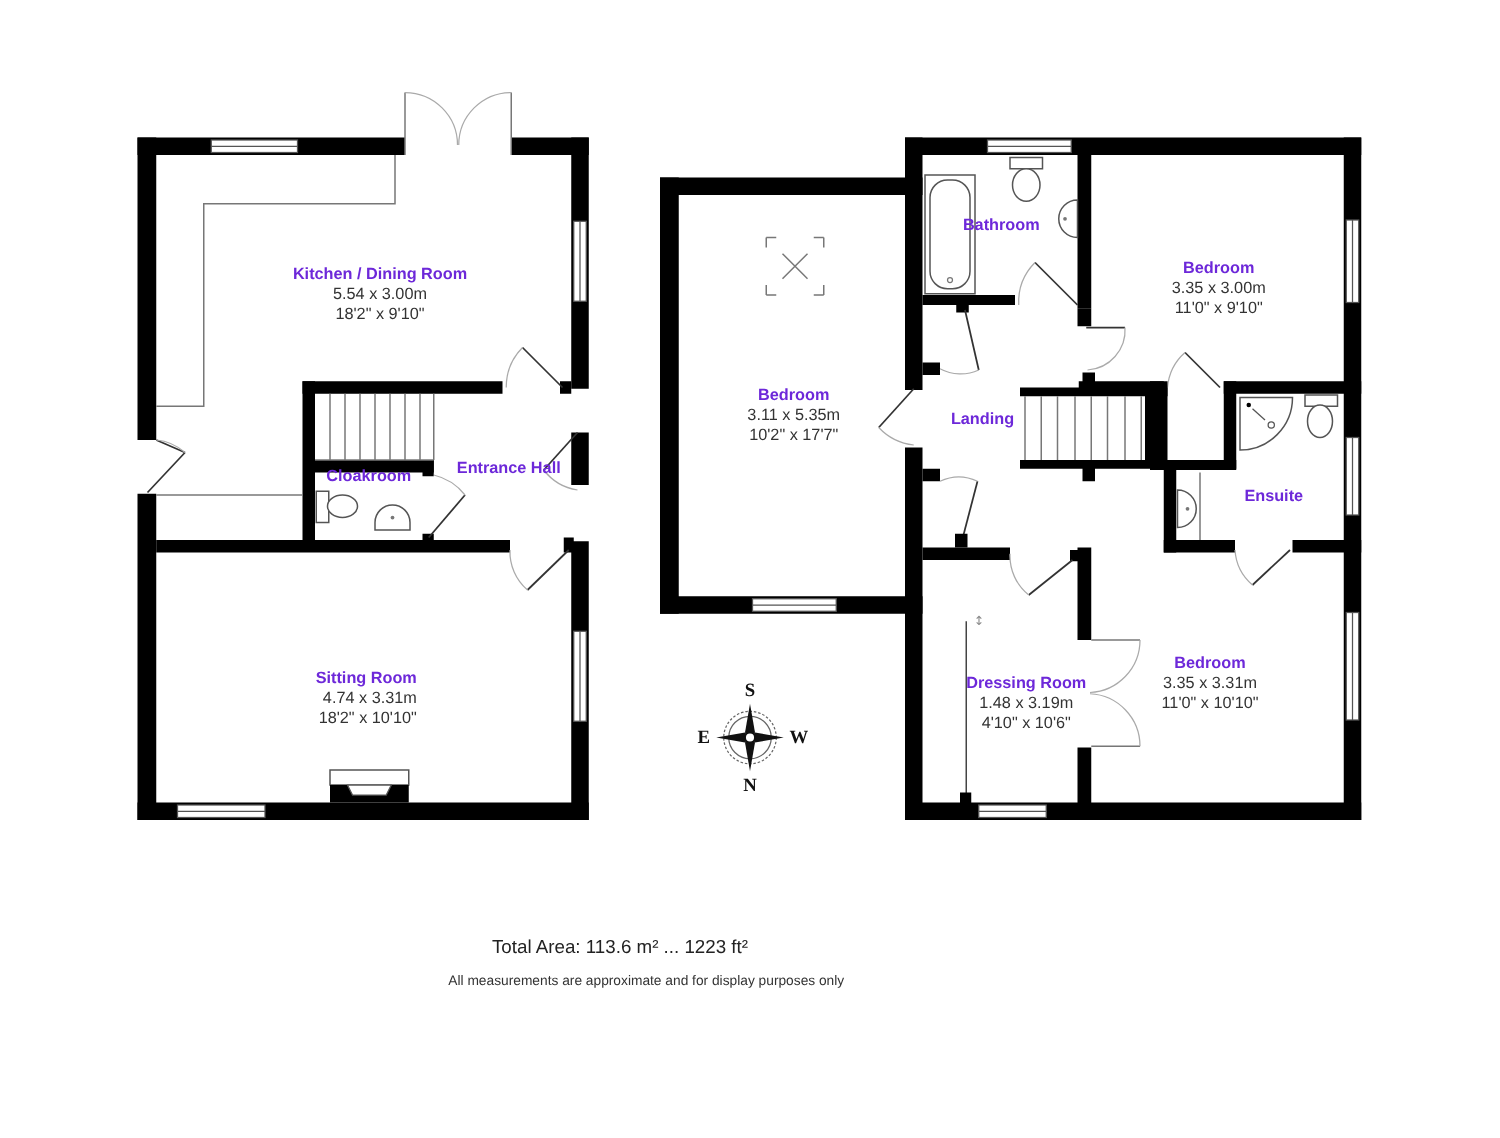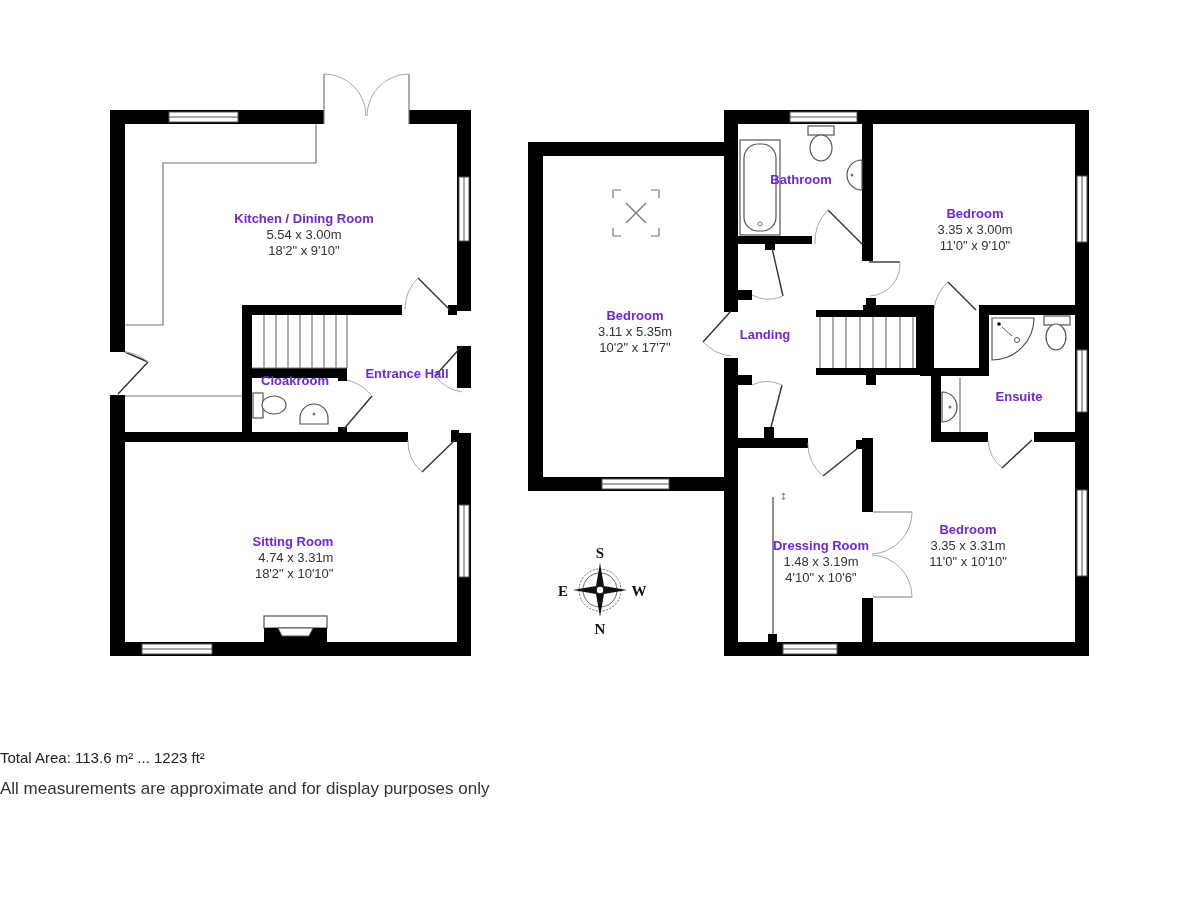--- a/index.html
+++ b/index.html
@@ -11,23 +11,23 @@
     .thin { fill: none; stroke: #777; stroke-width: 1.2; }
     .arc { fill: none; stroke: #aaa; stroke-width: 1; }
     .leaf { stroke: #333; stroke-width: 1.4; }
     .fix { fill: #fff; stroke: #555; stroke-width: 1.2; }
     .lbl { position: absolute; text-align: center; transform: translateX(-50%);
            white-space: nowrap; line-height: 16px; }
     .lbl .name { font-weight: bold; font-size: 13px; color: #6d28d9; }
     .lbl .dim { font-size: 13px; color: #333; }
     .compass-letter { position: absolute; font-family: "Liberation Serif", serif;
            font-weight: bold; font-size: 15px; color: #111; transform: translate(-50%, -50%); }
-    .footer { position: absolute; left: 0; width: 992px; text-align: left; }
+    .footer { position: absolute; left: 0; width: 992px; text-align: center; }
     #total { top: 749px; font-size: 15px; color: #222; }
-    #disclaimer { top: 779px; font-size: 17px; color: #333; }
+    #disclaimer { top: 779px; font-size: 11px; color: #333; margin-left: 21px; }
   </style>
 </head>
 <body>
 
 <svg class="plan" viewBox="0 0 1200 910" xmlns="http://www.w3.org/2000/svg">
 
   <g>
 
     <rect class="wall" x="110" y="110" width="214" height="14"></rect>
     <rect class="wall" x="409" y="110" width="62" height="14"></rect>
@@ -296,21 +296,21 @@
   <div class="dim">10'2" x 17'7"</div>
 </div>
 <div class="lbl" style="left:801px; top:172px;">
   <div class="name">Bathroom</div>
 </div>
 <div class="lbl" style="left:975px; top:206px;">
   <div class="name">Bedroom</div>
   <div class="dim">3.35 x 3.00m</div>
   <div class="dim">11'0" x 9'10"</div>
 </div>
-<div class="lbl" style="left:765px; top:327px;">
+<div class="lbl" style="left:786px; top:327px;">
   <div class="name">Landing</div>
 </div>
 <div class="lbl" style="left:1019px; top:389px;text-align:right;">
   <div class="name">Ensuite</div>
 </div>
 <div class="lbl" style="left:821px; top:538px;">
   <div class="name">Dressing Room</div>
   <div class="dim">1.48 x 3.19m</div>
   <div class="dim">4'10" x 10'6"</div>
 </div>

